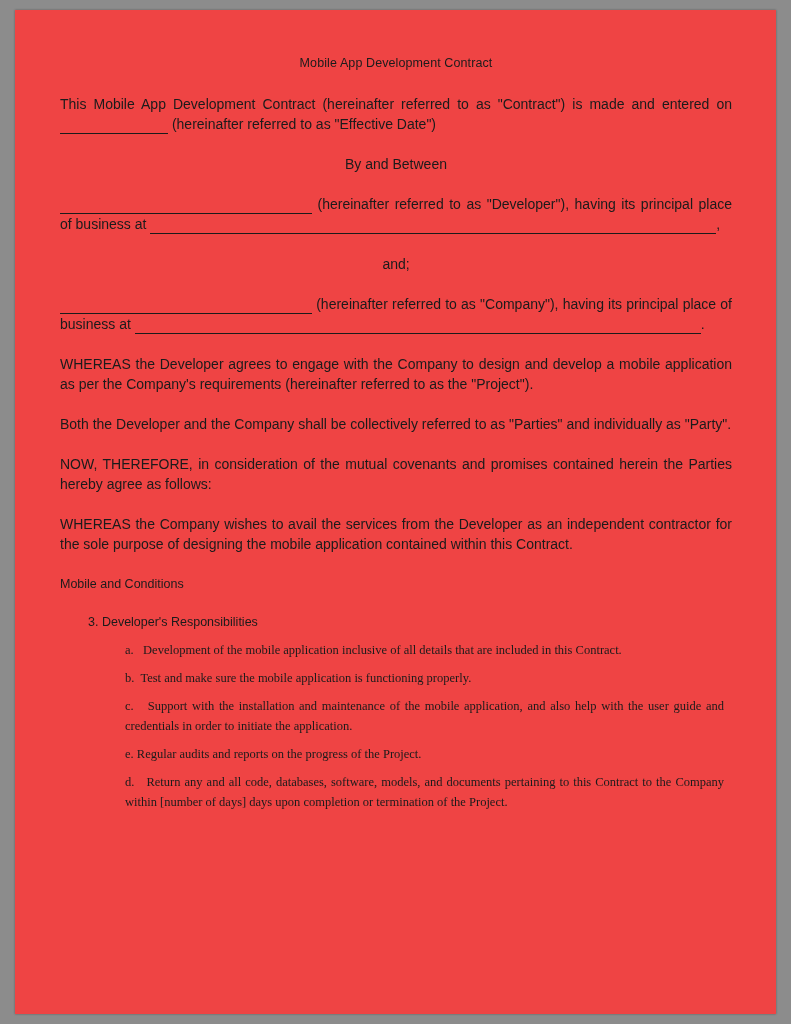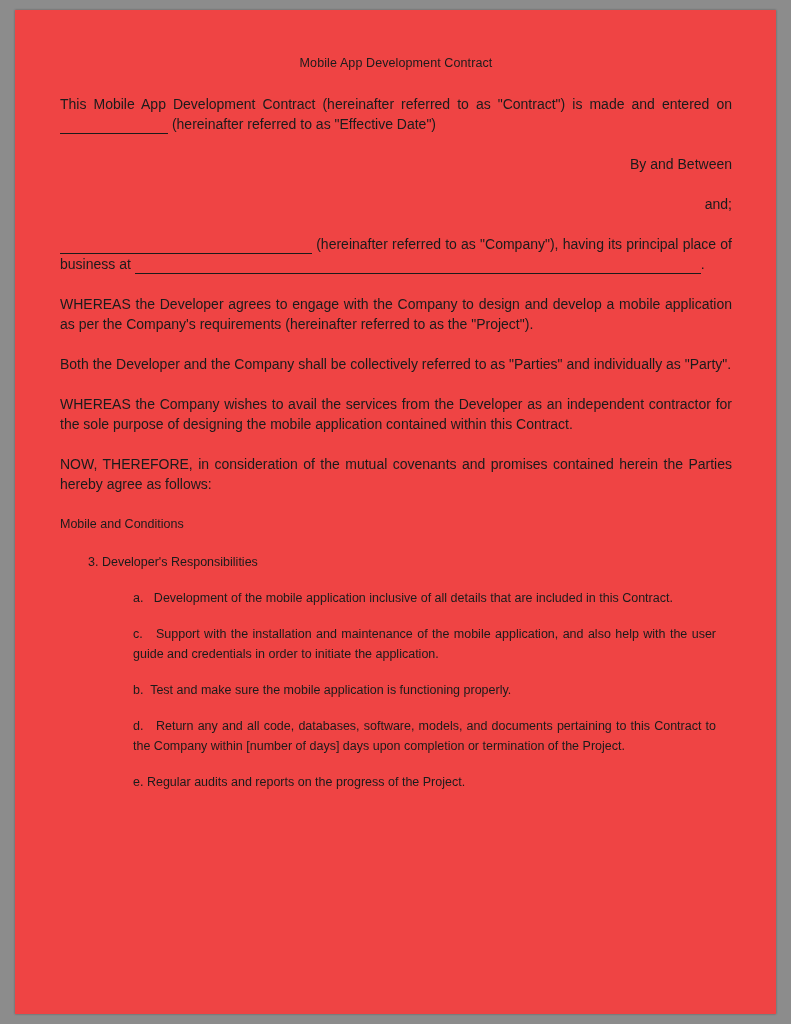--- a/index.html
+++ b/index.html
@@ -38,21 +38,21 @@
   }
   p.para {
     font-size: 14px;
     line-height: 20px;
     color: #1b1b1b;
     margin: 0 0 20px 0;
     text-align: justify;
     text-justify: inter-word;
   }
   p.nojust {
-    text-align: right;
+    text-align: center;
   }
   .blank-short {
     display: inline-block;
     border-bottom: 1px solid #1b1b1b;
     width: 108px;
     height: 12px;
     vertical-align: bottom;
   }
   .blank-med {
     display: inline-block;
@@ -90,23 +90,24 @@
     margin: 0 0 18px 0;
   }
   .sublist {
     margin-left: 57px;
     margin-right: 0;
   }
   .sub-item {
     font-size: 12.5px;
     line-height: 20px;
     color: #1b1b1b;
-    margin: 16px;
+    margin: 8px;
     text-align: justify;
     text-justify: inter-word;
+    font-family: Liberation Serif, serif;
   }
   .sub-item .marker {
     display: inline;
   }
   .sub-item.nojust {
     text-align: left;
   }
 </style>
 </head>
 <body>
@@ -115,44 +116,48 @@
   <div class="content">
 
     <div class="doc-title">Mobile App Development Contract</div>
 
     <p class="para"><span>This Mobile App Development Contract (hereinafter referred to as "Contract") is made and entered on</span>
       <span class="blank-short"></span>
       <span>(hereinafter referred to as "Effective Date")</span></p>
 
     <p class="para nojust">By and Between</p>
 
+    <p class="para"><span class="blank-med"></span>
+      <span>(hereinafter referred to as "Developer"), having its principal place</span>
+      <span>of business at</span>
+      <span class="blank-long"></span><span>,</span></p>
 
     <p class="para nojust">and;</p>
 
     <p class="para"><span class="blank-med"></span>
       <span>(hereinafter referred to as "Company"), having its principal place</span>
       <span>of business at</span>
       <span class="blank-long"></span><span>.</span></p>
 
     <p class="para">WHEREAS the Developer agrees to engage with the Company to design and develop a mobile application as per the Company's requirements (hereinafter referred to as the "Project").</p>
 
     <p class="para">Both the Developer and the Company shall be collectively referred to as "Parties" and individually as "Party".</p>
 
+    <p class="para">NOW, THEREFORE, in consideration of the mutual covenants and promises contained herein the Parties hereby agree as follows:</p>
+
     <p class="para">WHEREAS the Company wishes to avail the services from the Developer as an independent contractor for the sole purpose of designing the mobile application contained within this Contract.</p>
-
-    <p class="para">NOW, THEREFORE, in consideration of the mutual covenants and promises contained herein the Parties hereby agree as follows:</p>
 
     <p class="section-head">Mobile and Conditions</p>
 
     <div class="clause">
       <p class="clause-title">3. Developer's Responsibilities</p>
     </div>
 
     <div class="sublist">
       <p class="sub-item"><span class="marker">a.</span>&nbsp;&nbsp; <span>Development of the mobile application inclusive of all details that are included in this Contract.</span></p>
+      <p class="sub-item nojust"><span class="marker">b.</span>&nbsp; <span>Test and make sure the mobile application is functioning properly.</span></p>
       <p class="sub-item"><span class="marker">c.</span>&nbsp;&nbsp; <span>Support with the installation and maintenance of the mobile application, and also help with the user guide and credentials in order to initiate the application.</span></p>
-      <p class="sub-item nojust"><span class="marker">b.</span>&nbsp; <span>Test and make sure the mobile application is functioning properly.</span></p>
+      <p class="sub-item nojust"><span class="marker">e.</span> <span>Regular audits and reports on the progress of the Project.</span></p>
       <p class="sub-item"><span class="marker">d.</span>&nbsp;&nbsp; <span>Return any and all code, databases, software, models, and documents pertaining to this Contract to the Company within [number of days] days upon completion or termination of the Project.</span></p>
-      <p class="sub-item nojust"><span class="marker">e.</span> <span>Regular audits and reports on the progress of the Project.</span></p>
     </div>
 
   </div>
 </div>
 
 </body></html>

